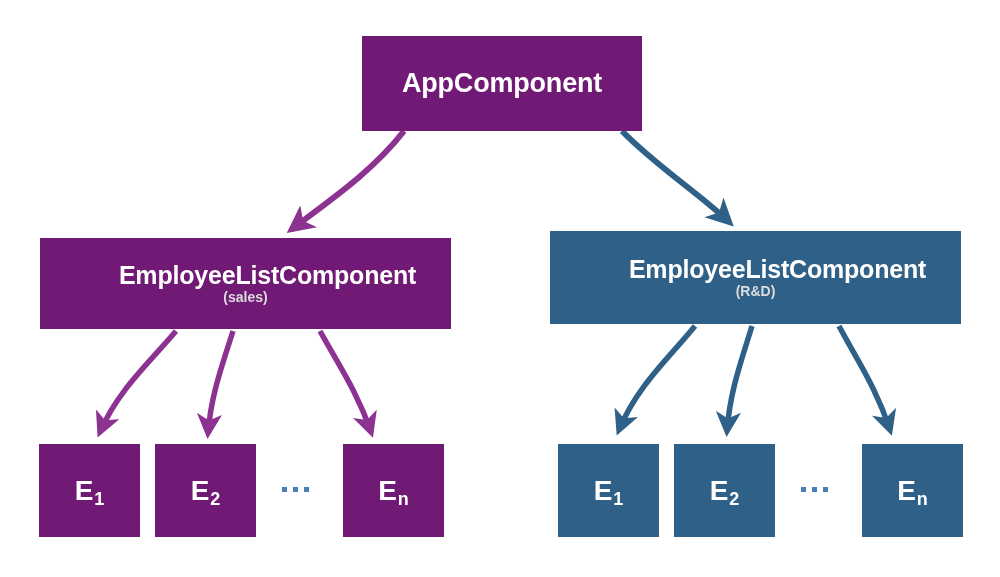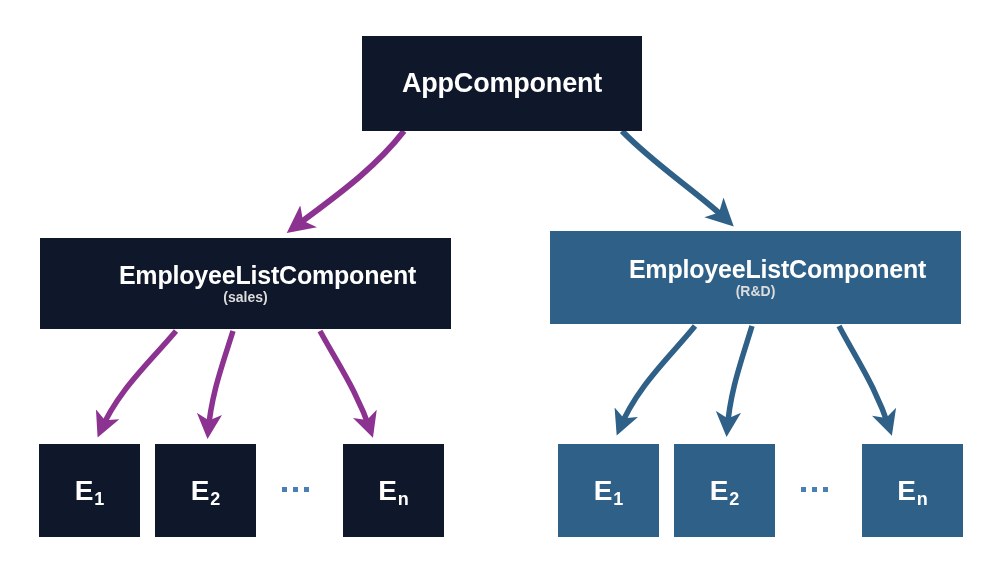--- a/index.html
+++ b/index.html
@@ -42,21 +42,21 @@
     line-height: 1.05;
     white-space: nowrap;
   }
   .node .subtitle {
     font-weight: bold;
     color: #dcdcdc;
     line-height: 1.1;
     margin-top: 2px;
     white-space: nowrap;
   }
-  .purple { background: #0f172a; }
+  .purple { background: #701a75; }
   .blue   { background: #2e6088; }
 
   
   #node-app {
     left: 362px;
     top: 36px;
     width: 280px;
     height: 95px;
   }
   #node-app .title { font-size: 27px; }

